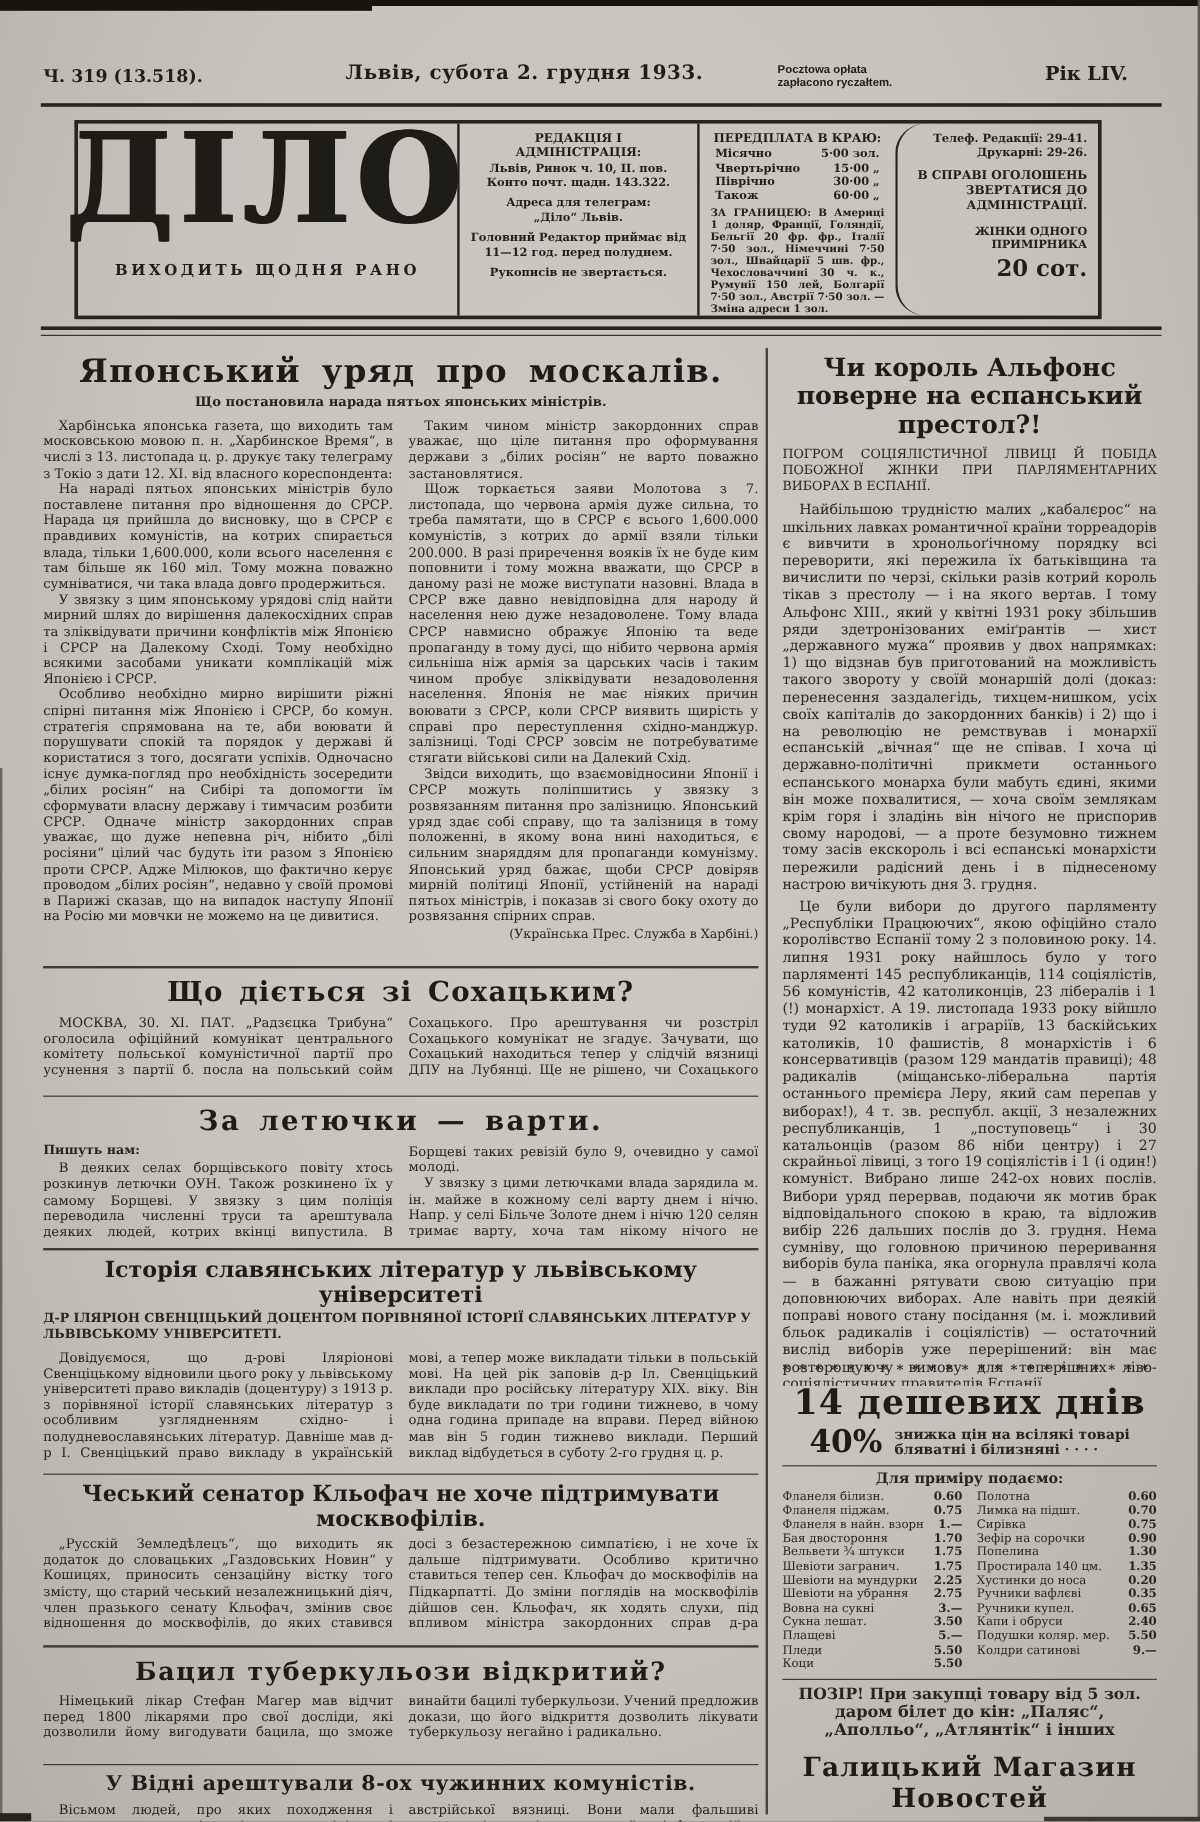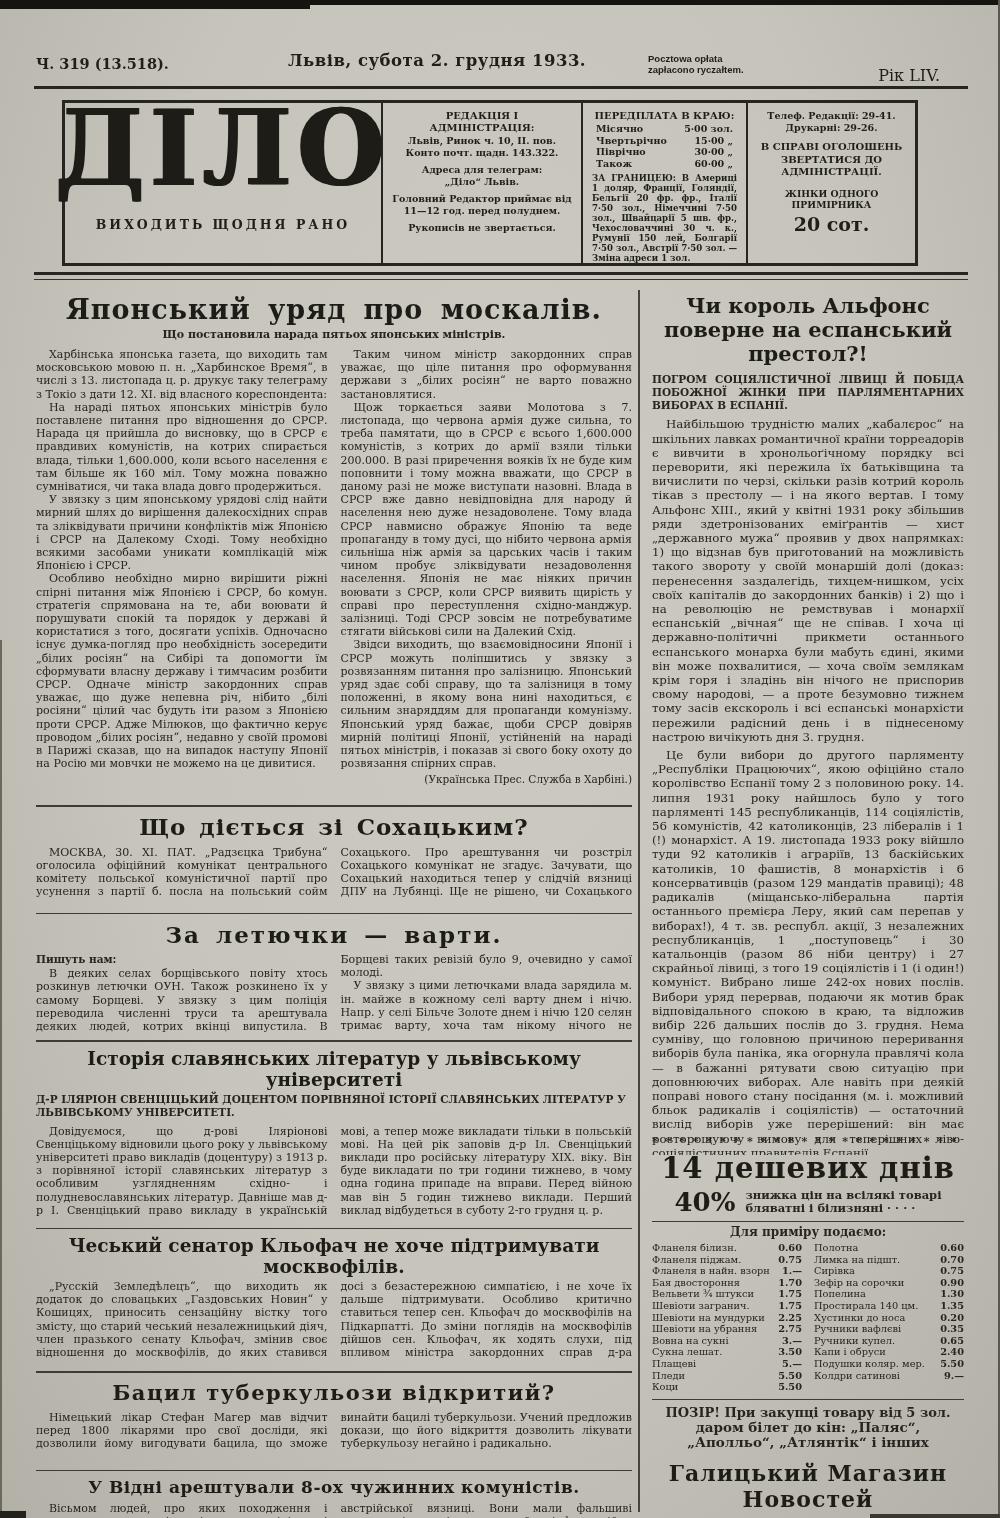--- a/index.html
+++ b/index.html
@@ -19,37 +19,37 @@
   .art-left   { position:absolute; top:640px; left:0; width:2px; height:878px; background:#6b685e; }
   .art-bl     { position:absolute; bottom:0; left:0; width:26px; height:7px; background:#23221c; }
   .art-br     { position:absolute; bottom:0; right:0; width:130px; height:4px; background:#3a3831; }
 
   
   .topbar { position:absolute; top:50px; left:36px; right:34px; height:32px; color:#1f1e19; }
   .tb-issue { position:absolute; left:0; top:5px; font-size:14.5px; font-weight:bold; }
   .tb-date  { position:absolute; left:252px; top:1px; font-size:16.5px; font-weight:bold; letter-spacing:.5px; }
   .tb-postal{ position:absolute; left:612px; top:4px; font-size:9.5px; line-height:10.5px; font-weight:bold;
               font-family:"Liberation Sans", sans-serif; }
-  .tb-vol   { position:absolute; right:26px; top:16px; font-size:16px; font-weight:normal;margin-left:24px; }
+  .tb-vol   { position:absolute; right:26px; top:2px; font-size:16px; font-weight:bold;margin-left:24px; }
 
   .rule-a { position:absolute; top:86px;  left:34px; right:32px; height:3px;  background:#262520; }
   .rule-b { position:absolute; top:272px; left:34px; right:32px; height:3px;  background:#262520; }
   .rule-c { position:absolute; top:279px; left:34px; right:32px; height:1px;  background:#33322c; }
 
   
   .masthead { position:absolute; top:100px; left:62px; width:856px; height:166px;
               border:3px solid #262520; display:flex; color:#1f1e19; }
   .logo-block { width:316px; display:flex; flex-direction:column; align-items:center; justify-content:flex-start; }
   .logo { font-size:100px; line-height:.92; font-weight:bold; letter-spacing:6px;
           color:#1d1c17; text-shadow:1.5px 0 0 #1d1c17, -1.5px 0 0 #1d1c17; transform:scaleY(1.04); }
   .tagline { margin-top:22px; font-size:12.5px; font-weight:bold; letter-spacing:3px; }
   .mh-col { border-left:2px solid #262520; padding:7px 9px; }
   .mh-a { width:200px; text-align:center; font-weight:bold; font-size:9.5px; line-height:11.5px; }
   .mh-b { width:165px; font-weight:bold; }
-  .mh-c { flex:1; text-align:center; font-weight:bold; }
+  .mh-c { flex:1; text-align:right; font-weight:bold;border-radius:25px; }
   .mh-h { font-size:10px; font-weight:bold; margin-bottom:2px; }
   .mh-line { font-size:9.5px; line-height:11.5px; }
   .mh-gap { margin-top:6px; }
   .rates { margin:2px 4px 0 4px; }
   .rate-row { display:flex; justify-content:space-between; font-size:9.5px; line-height:11.5px; }
   .abroad { font-size:8.6px; line-height:10px; text-align:justify; margin-top:4px; }
   .mh-ads { font-size:10px; line-height:12.5px; margin-top:8px; }
   .mh-pricelabel { font-size:9.3px; margin-top:9px; }
   .mh-price { font-size:19px; margin-top:3px; }
 
@@ -72,21 +72,21 @@
 
   
   .cols { column-count:2; column-gap:13px; overflow:hidden; text-align:justify;
           font-size:11px; line-height:13.2px; }
   .cols p { text-indent:13px; margin:0; }
   .lead { font-size:10.5px; font-weight:bold; margin-bottom:1px; }
   .credit { text-align:right; font-size:10.5px; margin-top:2px; }
 
   
   .h-r   { font-size:21px; line-height:24px; font-weight:bold; text-align:center; margin:4px 0 7px; color:#1d1c17;}
-  .h-rsub{ font-size:10.5px; line-height:12.8px; font-weight:bold; text-align:justify; margin-bottom:6px; }
+  .h-rsub{ font-size:10.5px; line-height:12.8px; font-weight:normal; text-align:justify; margin-bottom:6px; }
   .body-r{ font-size:11.8px; line-height:14.2px; text-align:justify; height:738px; overflow:hidden; }
   .body-r p { text-indent:14px; margin:0 0 4px; }
 
   
   .ad { position:absolute; left:0; right:0; top:845px; }
   .stars { font-size:11px; font-weight:bold; letter-spacing:2px; text-align:center;
            white-space:nowrap; overflow:hidden; color:#1f1e19; }
   .ad-title { font-size:29px; font-weight:bold; text-align:center; letter-spacing:1px; margin:3px 0 2px; color:#1d1c17;}
   .discount { display:flex; justify-content:center; align-items:center; gap:10px; margin:2px 0 4px; }
   .pct { font-size:26px; font-weight:bold; color:#1d1c17; }

